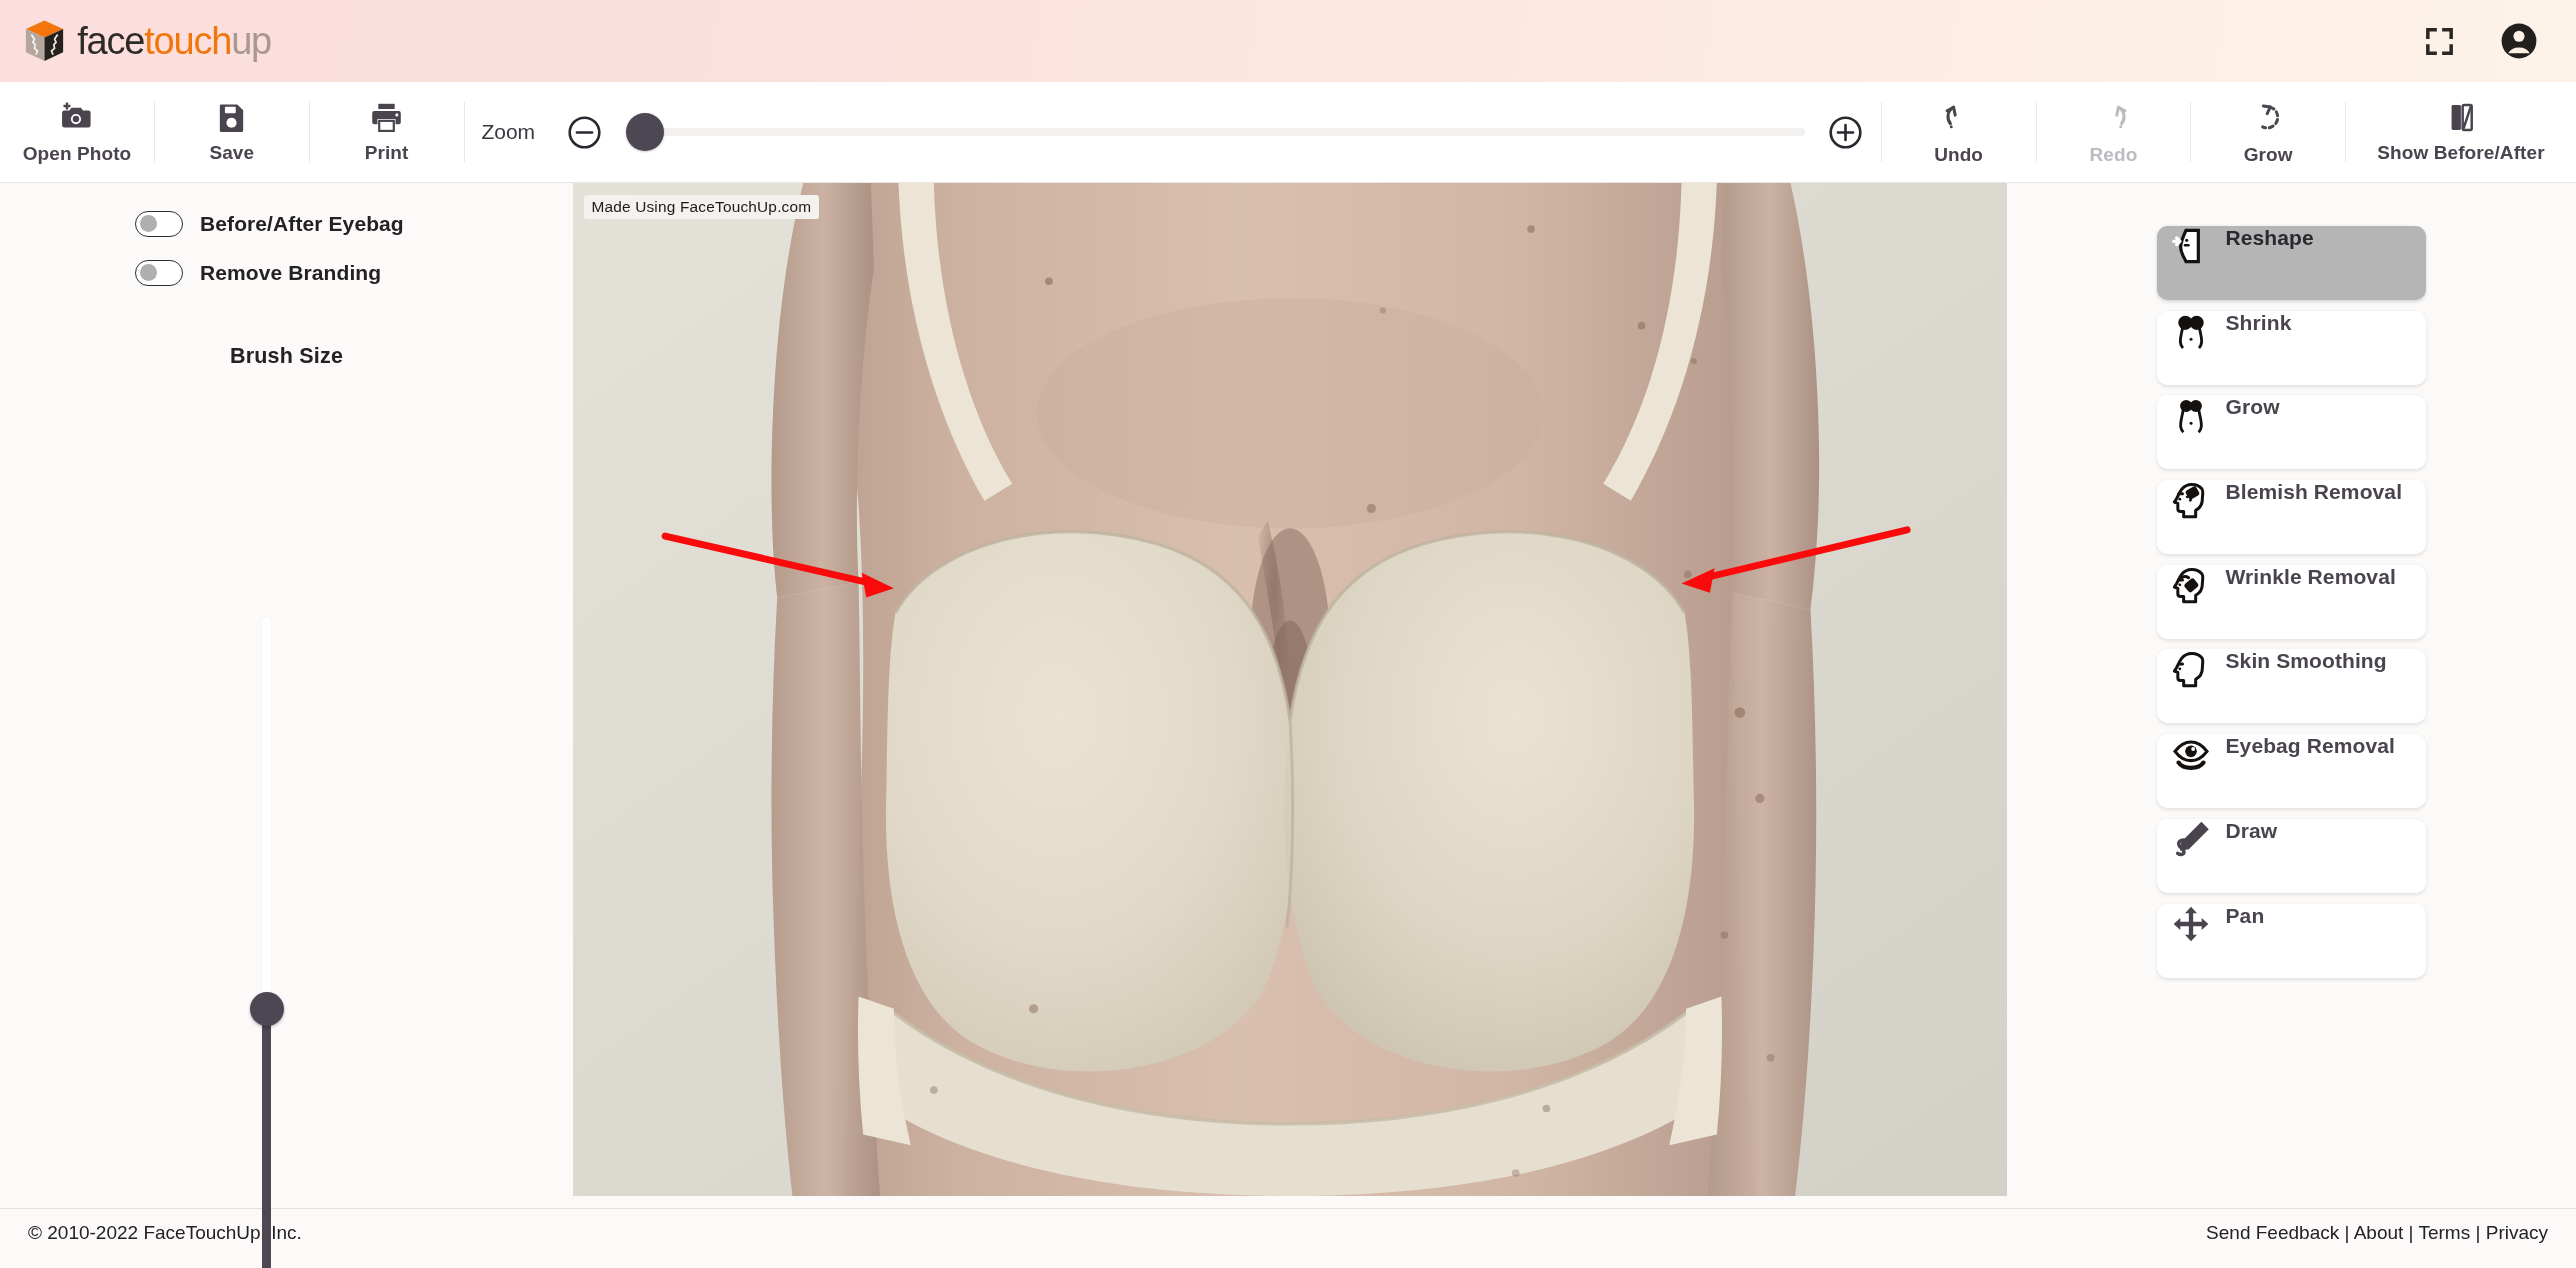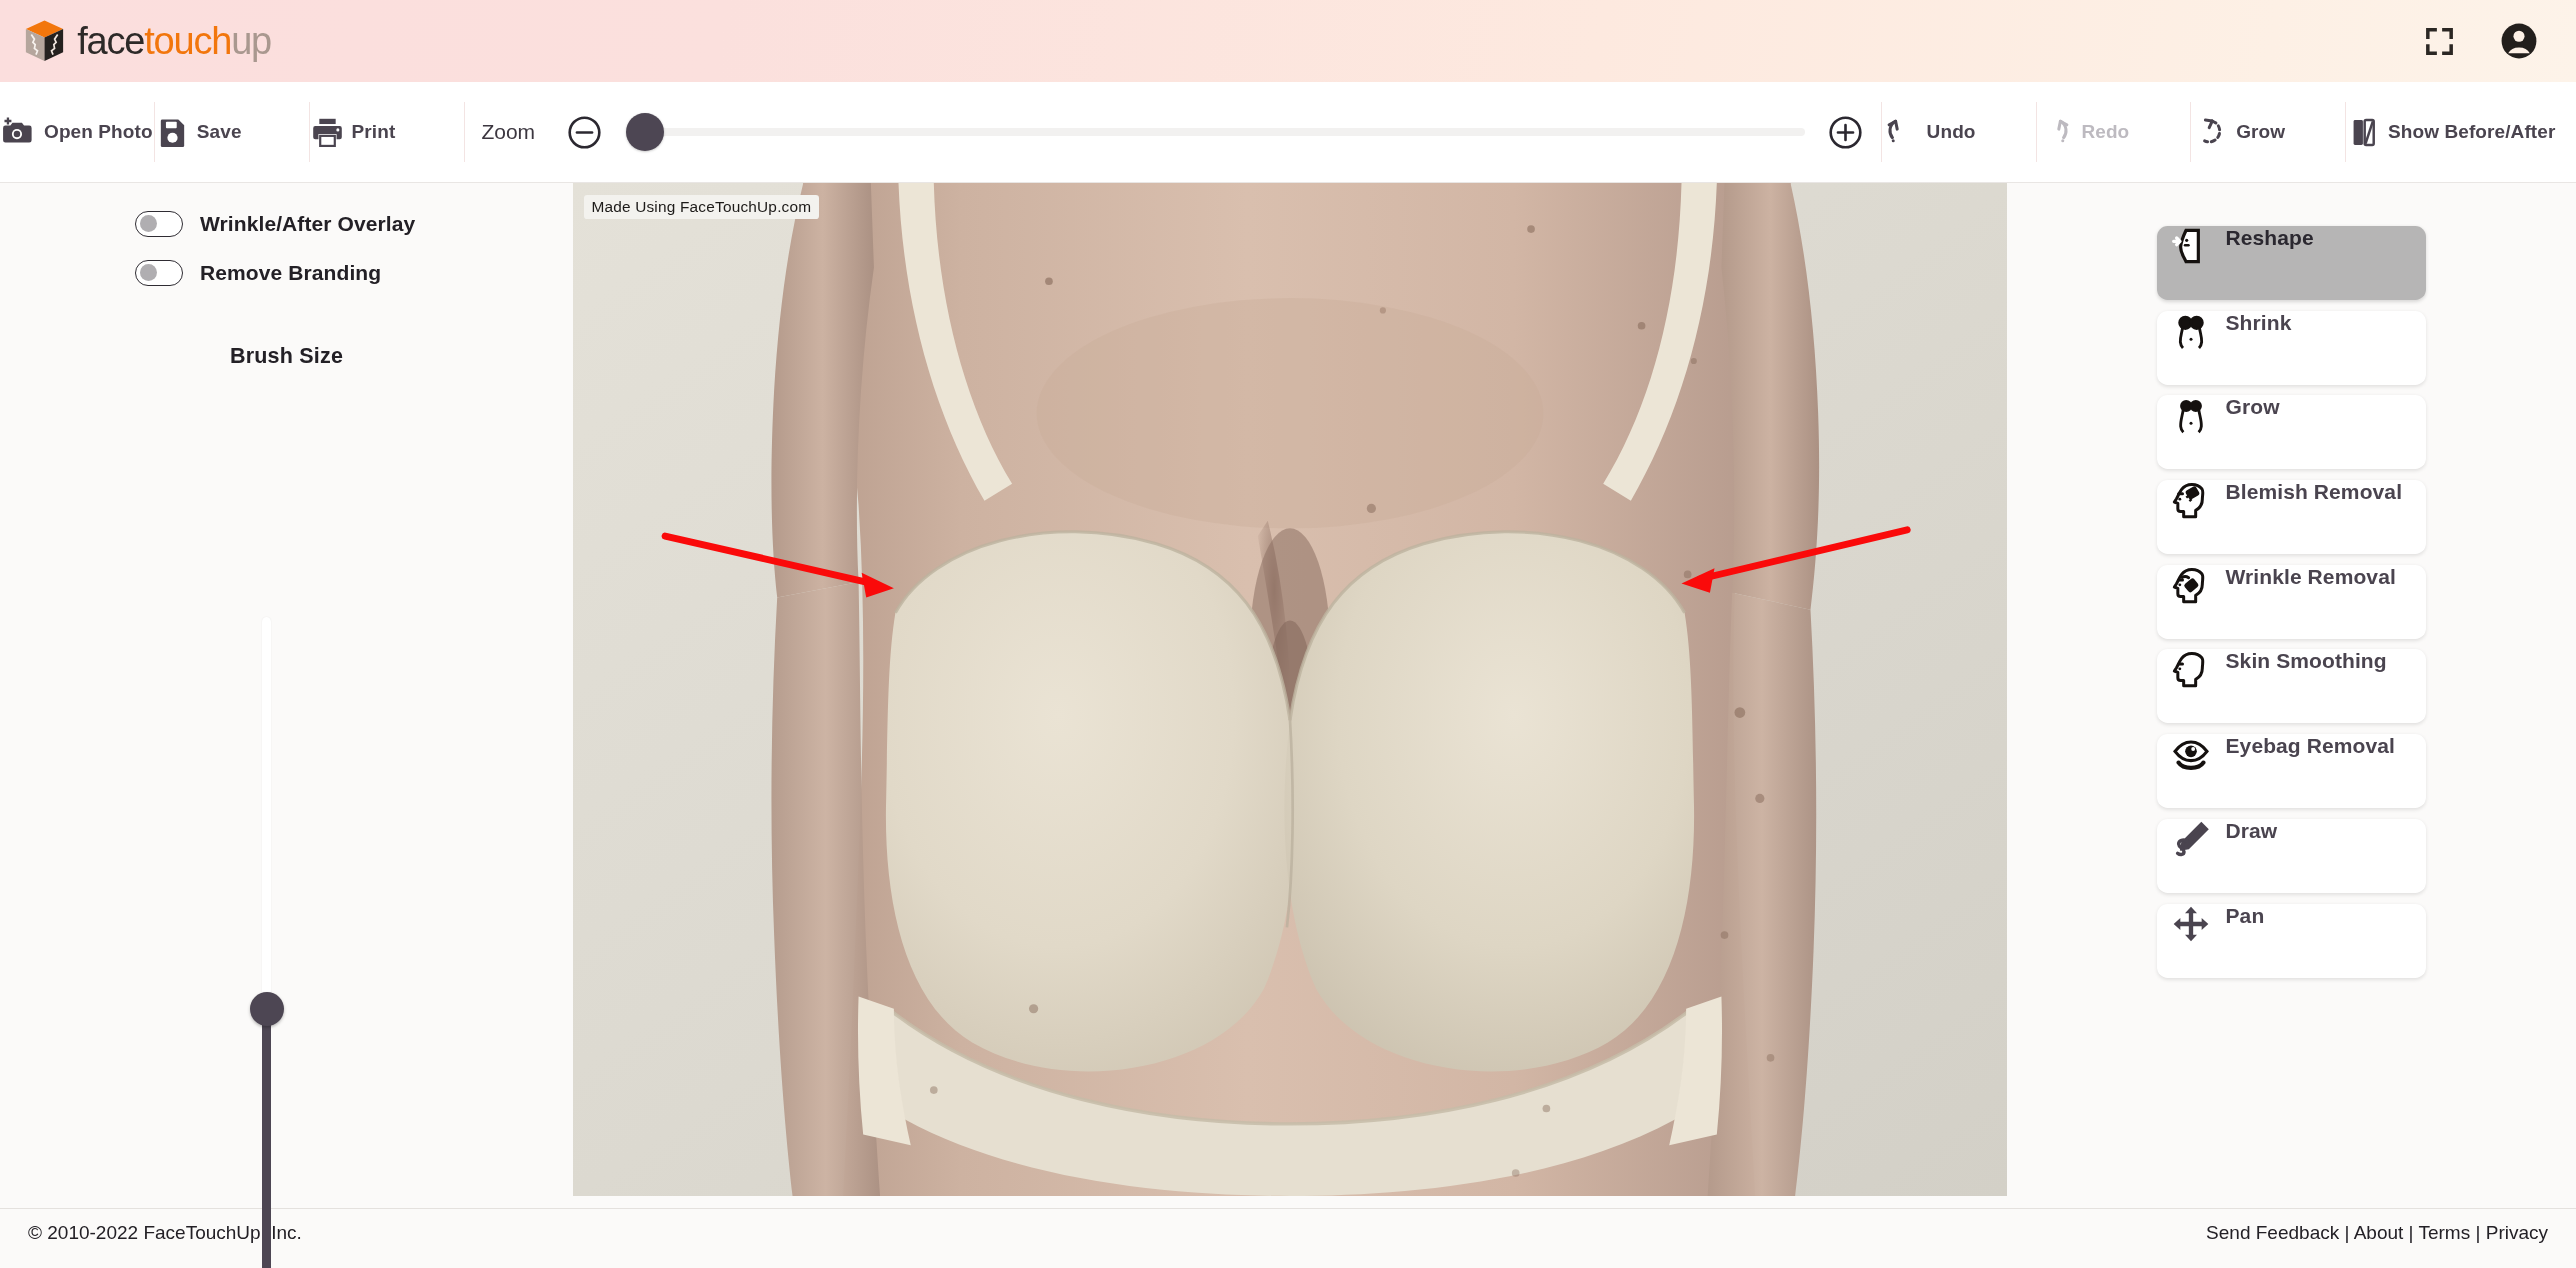--- a/index.html
+++ b/index.html
@@ -26,22 +26,22 @@
   .header-right{ margin-left:auto; display:flex; align-items:center; gap:40px; margin-right:37px; }
   .hdr-icon{ width:40px; height:40px; display:flex; align-items:center; justify-content:center; cursor:pointer; }
 
   
   .toolbar{
     position:relative; height:101px; flex:0 0 101px;
     background:#ffffff; display:flex; align-items:center;
     border-bottom:0.8px solid #e9e6e4;
   }
   .tb-btn{
-    width:154px; height:101px; display:flex; flex-direction:row;
-    align-items:center; justify-content:flex-start; gap:7px; cursor:pointer;
+    width:154px; height:101px; display:flex; flex-direction:column;
+    align-items:center; justify-content:center; gap:7px; cursor:pointer;
     color:#4a444f;
   }
   .tb-btn .lbl{ font-size:19px; font-weight:700; letter-spacing:0.1px; }
   .tb-btn.disabled{ color:#bdbac0; cursor:default; }
   .tb-sep{ width:0.8px; height:60px; background:#f3e4e3; flex:0 0 0.8px; }
 
   .zoom-group{ display:flex; align-items:center; gap:16px; padding:0 17px; flex:1; }
   .zoom-label{ font-size:21px; color:#3c3740; font-weight:400; margin-right:15.4px; }
   .zoom-minus,.zoom-plus{ width:37px; height:37px; cursor:pointer; flex:0 0 37px; }
   .zoom-track-wrap{ position:relative; flex:1; height:37px; display:flex; align-items:center; margin:0 6.1px; }
@@ -266,21 +266,21 @@
   </div>
 
   <div class="stage">
 
     <div class="left-panel">
 
       <div class="toggle-row">
         <div class="toggle">
             <div class="knob"></div>
           </div>
-        <div class="toggle-label">Wrinkle/After Overlay</div>
+        <div class="toggle-label">Before/After Eyebag</div>
       </div>
 
       <div class="toggle-row">
         <div class="toggle">
             <div class="knob"></div>
           </div>
         <div class="toggle-label">Remove Branding</div>
       </div>
 
       <div class="brush-title">Brush Size</div>

